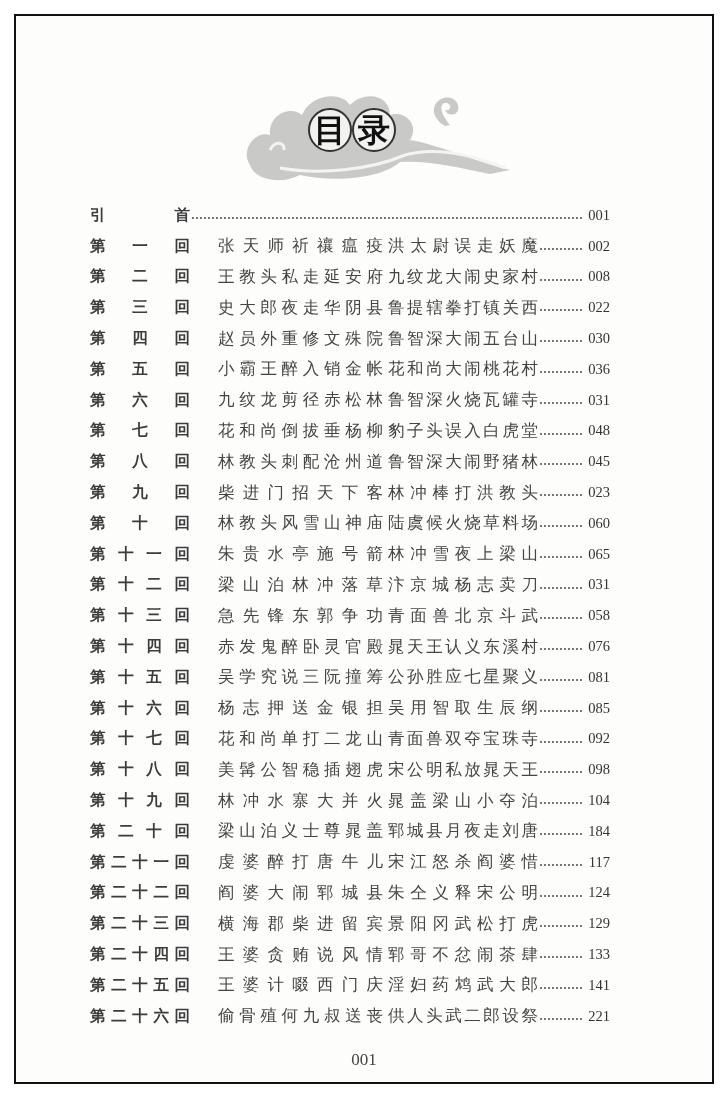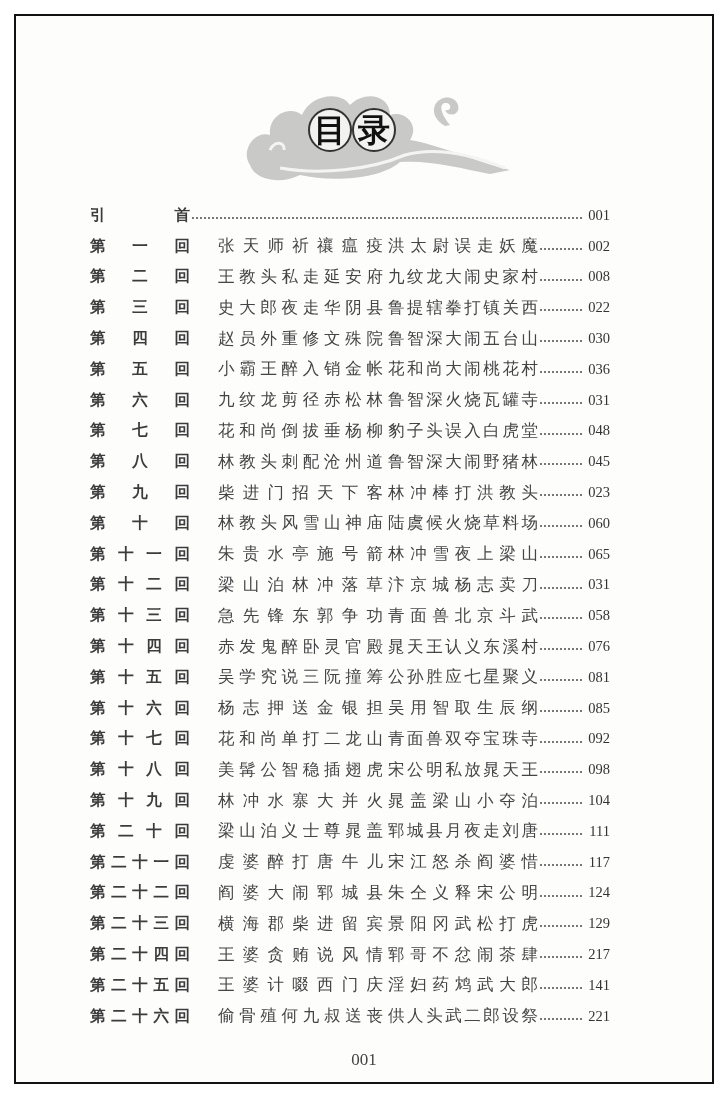--- a/index.html
+++ b/index.html
@@ -638,21 +638,21 @@
           <span>郓</span>
           <span>城</span>
           <span>县</span>
           <span>月</span>
           <span>夜</span>
           <span>走</span>
           <span>刘</span>
           <span>唐</span>
         </div>
         <div class="leader"></div>
-        <div class="pg">111</div>
+        <div class="pg">184</div>
       </div>
       <div class="toc-row">
         <div class="label">
           <span>第</span>
           <span>二</span>
           <span>十</span>
           <span>一</span>
           <span>回</span>
         </div>
         <div class="title1">
@@ -754,21 +754,21 @@
         <div class="title2">
           <span>郓</span>
           <span>哥</span>
           <span>不</span>
           <span>忿</span>
           <span>闹</span>
           <span>茶</span>
           <span>肆</span>
         </div>
         <div class="leader"></div>
-        <div class="pg">217</div>
+        <div class="pg">133</div>
       </div>
       <div class="toc-row">
         <div class="label">
           <span>第</span>
           <span>二</span>
           <span>十</span>
           <span>五</span>
           <span>回</span>
         </div>
         <div class="title1">

